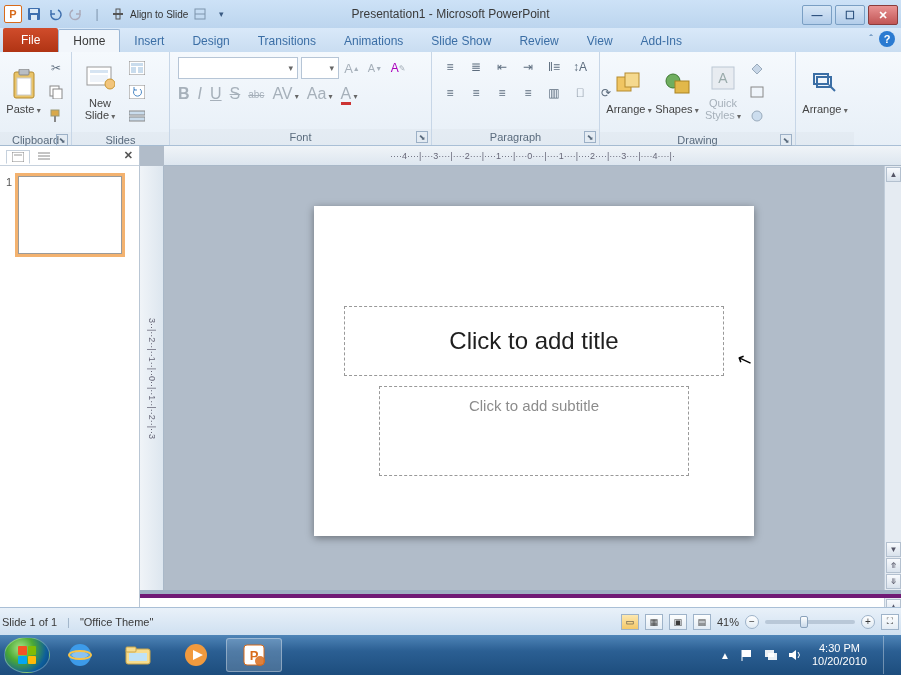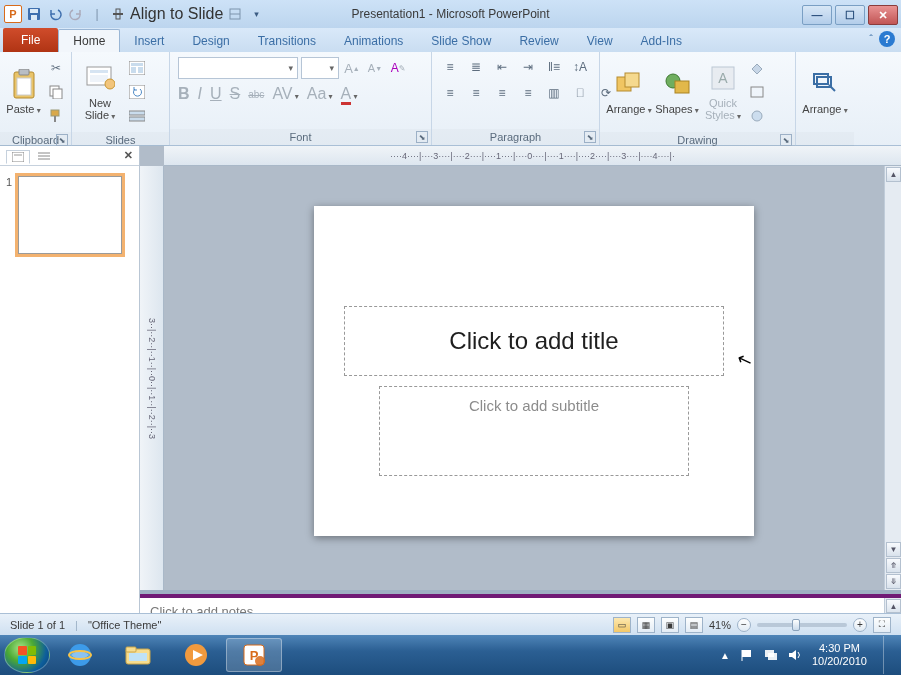--- a/index.html
+++ b/index.html
@@ -64,21 +64,21 @@
 .scroll-v { position: absolute; right: 0; top: 0; bottom: 0; width: 17px; background: #e5ebf2; border-left: 1px solid #c0ccd9;}
 .scroll-v .btn{width:15px;height:15px;margin:1px;background:linear-gradient(#f8fafd,#d9e2ec);border:1px solid #b3c0cf;display:flex;align-items:center;justify-content:center;font-size:8px;color:#556;}
 .scroll-v .track{position:absolute;top:17px;bottom:51px;left:1px;right:1px;}
 .scroll-v .bottom-btns{position:absolute;bottom:0;left:0;right:0;}
 .notes-pane { height: 34px; background: #fff; border-top: 4px solid #701a75; font-size: 13px; color: #777; padding: 6px 10px; position: relative;}
 .notes-pane .ns-scroll{position:absolute;right:0;top:0;bottom:0;width:17px;background:#e5ebf2;border-left:1px solid #c0ccd9;}
 .notes-pane .ns-scroll .btn{width:15px;height:15px;margin:1px;background:linear-gradient(#f8fafd,#d9e2ec);border:1px solid #b3c0cf;font-size:8px;display:flex;align-items:center;justify-content:center;color:#556;}
 .splitter { height: 4px; background: #9fb0c3; cursor: row-resize;}
 
 
-.statusbar { position: absolute; bottom: 40px; left: 0; right: 0; height: 22px; background: linear-gradient(#e9f1f9,#cfe0f1); border-top: 1px solid #a9bfd6; display: flex; align-items: center; font-size: 11px; color: #3a3a3a; padding: 0 10px; gap: 10px;}
+.statusbar { position: absolute; bottom: 40px; left: 0; right: 0; height: 28px; background: linear-gradient(#e9f1f9,#cfe0f1); border-top: 1px solid #a9bfd6; display: flex; align-items: center; font-size: 11px; color: #3a3a3a; padding: 0 2px; gap: 10px;}
 .statusbar .right { margin-left: auto; display: flex; align-items: center; gap: 6px;}
 .view-btn { width: 18px; height: 16px; border: 1px solid #9eb3c9; background: linear-gradient(#fdfefe,#e3ecf5); font-size: 9px; display:flex;align-items:center;justify-content:center;}
 .zoom-track { width: 90px; height: 4px; background: #b9c8d8; position: relative; border-radius: 2px;}
 .zoom-track .thumb-z { position: absolute; left: 35px; top: -4px; width: 8px; height: 12px; background: linear-gradient(#fdfefe,#cadaea); border: 1px solid #8aa2bb; border-radius: 2px;}
 .zbtn{width:14px;height:14px;border:1px solid #9eb3c9;border-radius:50%;display:flex;align-items:center;justify-content:center;font-size:10px;background:linear-gradient(#fff,#e1ebf4);}
 
 
 .taskbar { position: absolute; bottom: 0; left: 0; right: 0; height: 40px; background: linear-gradient(#4f85b8,#2b5f93 40%,#1d4d7d); display: flex; align-items: center; padding: 0 4px; gap: 2px;}
 .start-orb { width: 46px; height: 36px; border-radius: 50%; background: radial-gradient(circle at 35% 30%, #a4e285 0%, #4caa34 35%, #0d5e9c 70%, #083d69 100%); border: 1px solid rgba(255,255,255,0.3); display:flex;align-items:center;justify-content:center;}
 .start-orb .flag{width:18px;height:18px;display:grid;grid-template-columns:1fr 1fr;grid-template-rows:1fr 1fr;gap:1px;}
@@ -118,21 +118,21 @@
           <path d="M11 3 L11 7 L7 7" fill="none" stroke="#aab" stroke-width="1.5"></path>
         </svg>
       </span>
     <span class="qat-btn" style="color:#7d94ac;">|</span>
     <span class="qat-btn">
         <svg width="14" height="14">
           <rect x="2" y="6" width="10" height="2" fill="#555"></rect>
           <rect x="5" y="2" width="4" height="10" fill="none" stroke="#555"></rect>
         </svg>
       </span>
-    <span style="font-size:16px;color:#333;">Align to Slide</span>
+    <span style="font-size:10px;color:#333;">Align to Slide</span>
     <span class="qat-btn">
         <svg width="14" height="14">
           <rect x="2" y="2" width="10" height="10" fill="none" stroke="#7d94ac"></rect>
           <line x1="2" y1="7" x2="12" y2="7" stroke="#7d94ac"></line>
         </svg>
       </span>
     <span class="qat-btn" style="font-size:9px;color:#3a5b82;">▾</span>
   </div>
   <div class="title">Presentation1 - Microsoft PowerPoint</div>
   <div class="win-controls">

